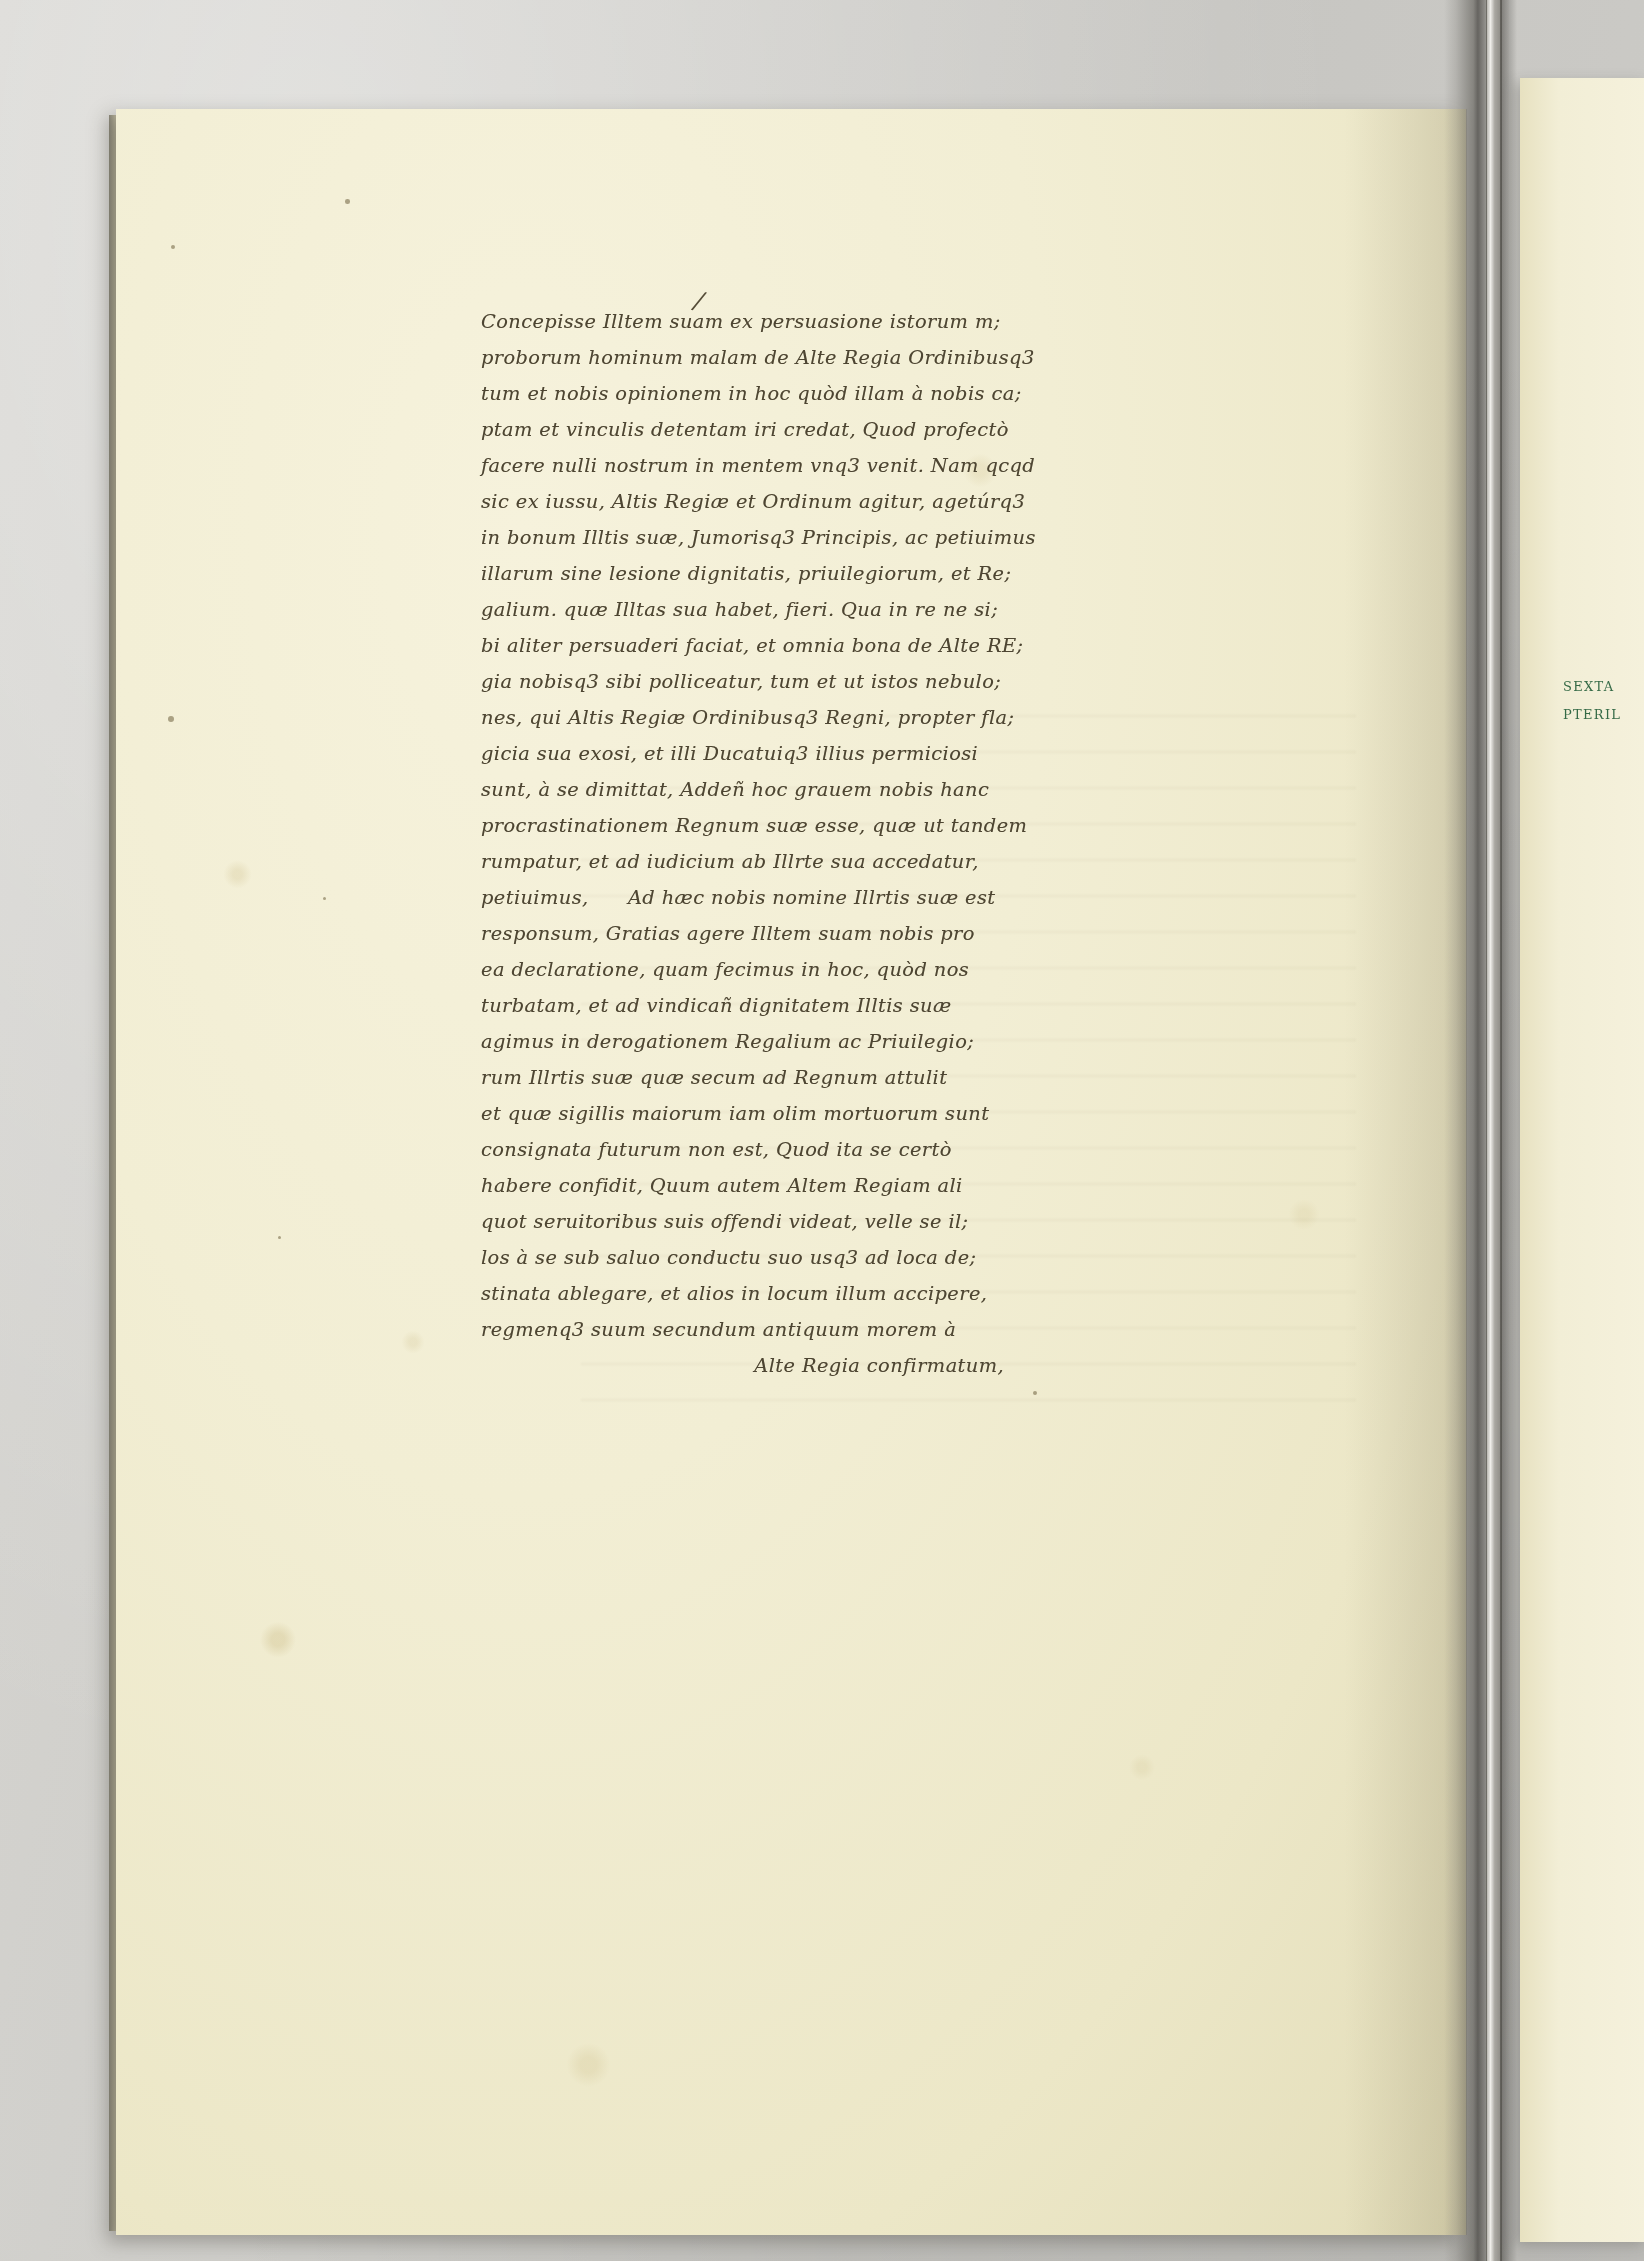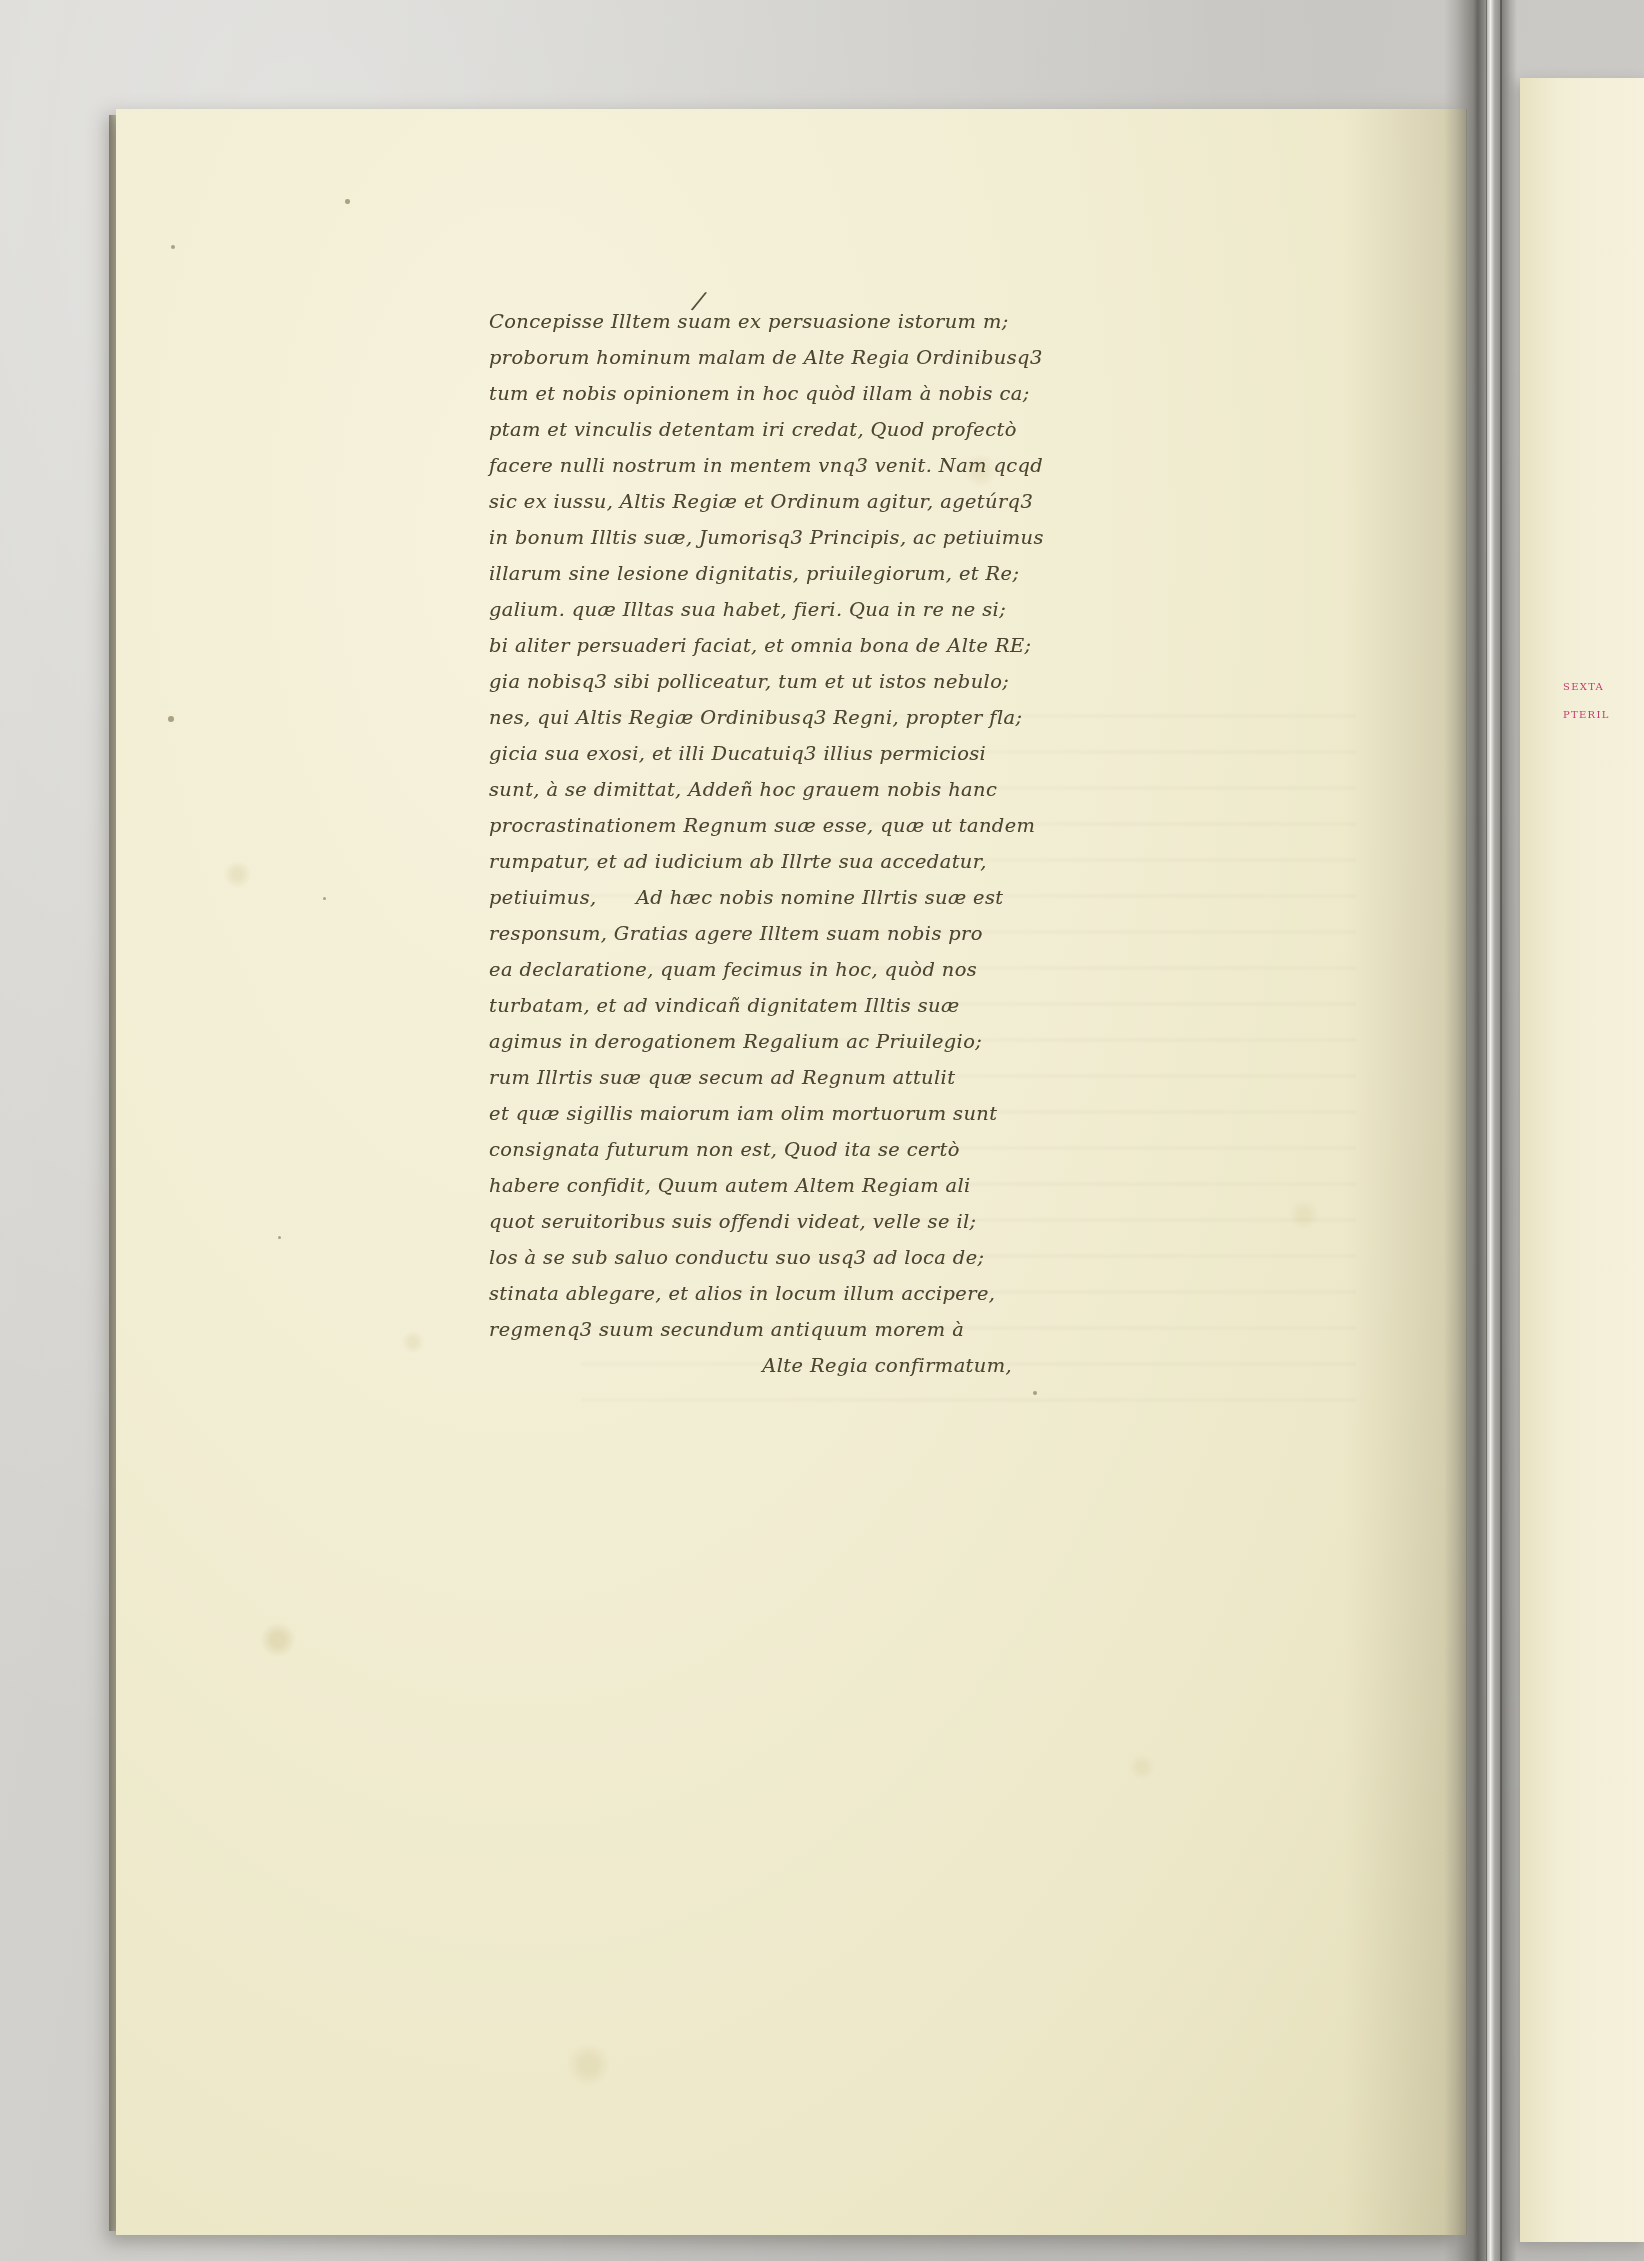--- a/index.html
+++ b/index.html
@@ -119,35 +119,34 @@
     height: 2164px;
     background:
       linear-gradient(90deg, #e7e1c0 0%, #f2eed6 30%, #f5f1dc 100%);
     box-shadow: -5.2px 3.9px 13px rgba(60,58,50,0.25);
   }
   #page-right-text {
     position: absolute;
     left: 1563px;
     top: 673px;
     width: 78px;
-    color: #be185d;
-    font-family: "DejaVu Serif", serif;
-    font-size: 10px;
+    color: #14532d;
+    font-family: "DejaVu Serif", serif;
+    font-size: 13px;
     letter-spacing: 1.3px;
     line-height: 28.4px;
     opacity: 0.85;
   }
 
   
   #textblock {
     position: absolute;
     left: 481px;
     top: 304px;
     width: 808px;
-    margin-left: 8px;
   }
   .ms-line {
     color: #4d4532;
     font-family: "DejaVu Serif", serif;
     font-style: italic;
     font-size: 19.4px;
     line-height: 36px;
     letter-spacing: 0.4px;
     white-space: pre;
     text-shadow: 0 0 0.6px rgba(90,80,55,0.35);

